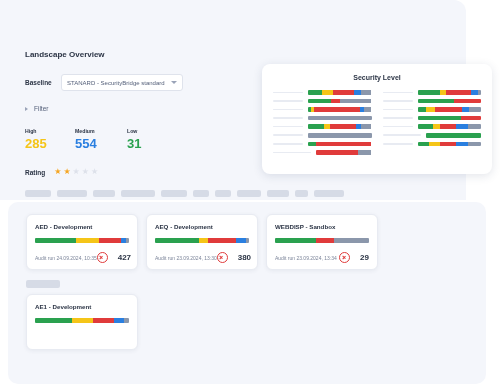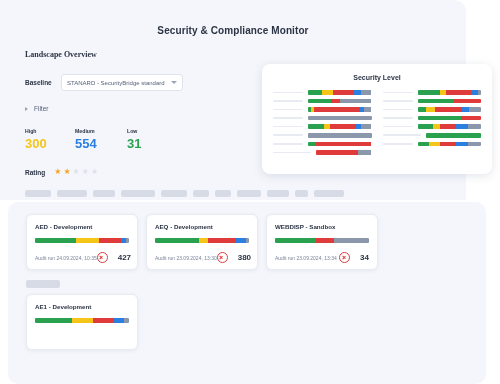--- a/index.html
+++ b/index.html
@@ -17,21 +17,21 @@
     background:#f4f6fb;
     border-top-right-radius:12px;
   }
   .page-title{
     position:absolute;left:0;top:25px;width:466px;
     text-align:center;font-size:10px;font-weight:bold;color:#2b3445;
     letter-spacing:.1px;
   }
   .section-title{
     position:absolute;left:25px;top:50px;
-    font-size:8px;font-weight:bold;color:#2b3445;font-family:Liberation Serif, serif;
+    font-size:8px;font-weight:bold;color:#2b3445;
   }
 
   
   .baseline-row{position:absolute;left:25px;top:74px;display:flex;align-items:center;}
   .baseline-label{font-size:6.5px;font-weight:bold;color:#2b3445;width:36px;}
   .baseline-select{
     width:122px;height:17px;background:#ffffff;border:1px solid #dfe3ec;
     border-radius:3px;display:flex;align-items:center;padding:0 5px;
     box-sizing:border-box;
   }
@@ -112,41 +112,40 @@
 
   .row-skel{position:absolute;height:8px;background:#d6dbe6;border-radius:2px;}
 </style>
 </head>
 <body>
 
 <div class="stage">
 
   <div class="upper-panel">
 
-    <div class="page-title">Security &amp; Compliance Monitor</div>
 
     <div class="section-title">Landscape Overview</div>
 
     <div class="baseline-row">
       <div class="baseline-label">Baseline</div>
       <div class="baseline-select">
         <div class="baseline-value">STANARD - SecurityBridge standard</div>
         <span class="caret"></span>
       </div>
     </div>
 
     <div class="filter-row">
       <span class="filter-chev"></span>
       <span class="filter-label">Filter</span>
     </div>
 
     <div class="metrics" id="metrics">
         <div class="metric m2">
           <div class="mlabel">High</div>
-          <div class="mvalue" style="color: rgb(245, 197, 24);">300</div>
+          <div class="mvalue" style="color: rgb(245, 197, 24);">285</div>
         </div>
         <div class="metric m3">
           <div class="mlabel">Medium</div>
           <div class="mvalue" style="color: rgb(42, 127, 224);">554</div>
         </div>
         <div class="metric m4">
           <div class="mlabel">Low</div>
           <div class="mvalue" style="color: rgb(42, 161, 79);">31</div>
         </div>
       </div>
@@ -351,21 +350,21 @@
           <div class="card-title">WEBDISP - Sandbox</div>
           <div class="card-bar">
             <div style="width: 44%; background: rgb(42, 161, 79);"></div>
             <div style="width: 19%; background: rgb(224, 59, 59);"></div>
             <div style="width: 37%; background: rgb(139, 151, 171);"></div>
           </div>
           <div class="card-foot">
             <div class="card-audit">Audit run 23.09.2024, 13:34</div>
             <div class="score-wrap">
               <div class="xcircle"></div>
-              <div class="score-num">34</div>
+              <div class="score-num">29</div>
             </div>
           </div>
         </div>
         <div class="card" style="left: 18px; top: 92px; width: 112px; height: 56px;">
           <div class="card-title">AE1 - Development</div>
           <div class="card-bar">
             <div style="width: 39%; background: rgb(42, 161, 79);"></div>
             <div style="width: 23%; background: rgb(245, 197, 24);"></div>
             <div style="width: 22%; background: rgb(224, 59, 59);"></div>
             <div style="width: 11%; background: rgb(42, 127, 224);"></div>

